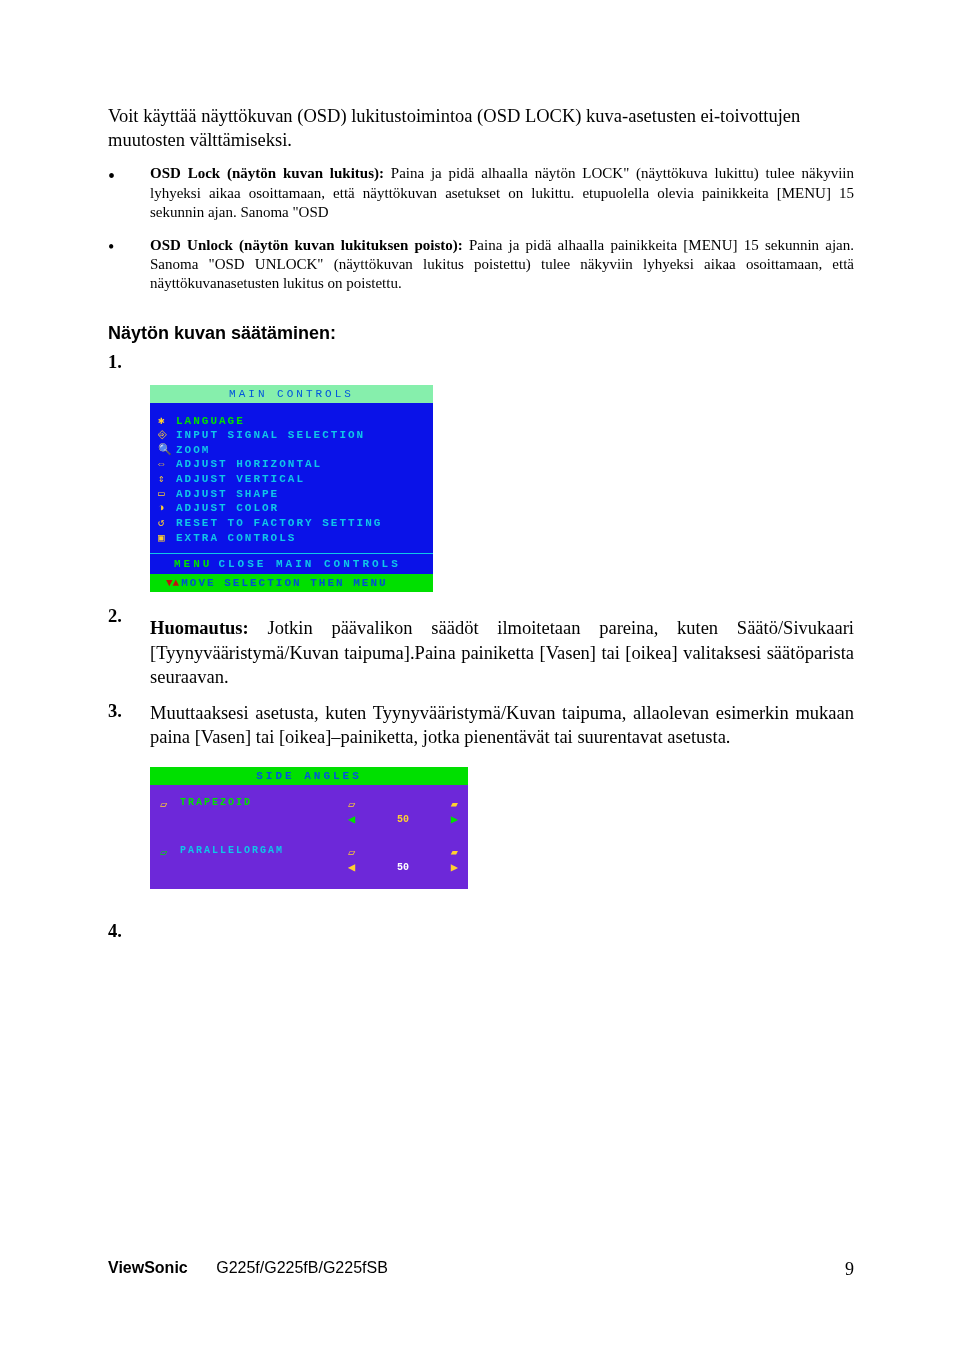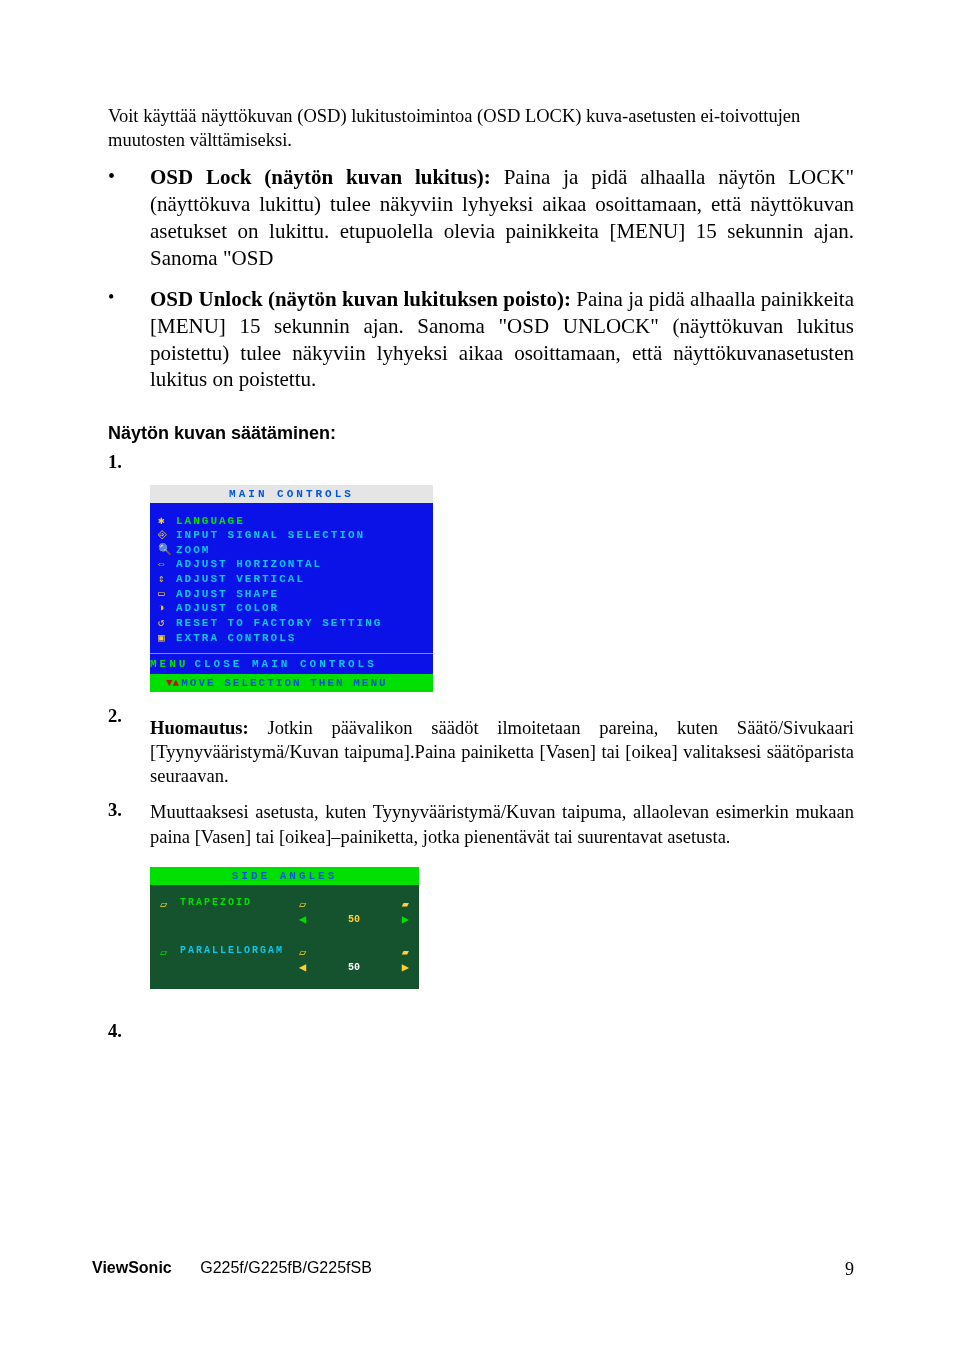--- a/index.html
+++ b/index.html
@@ -38,21 +38,21 @@
   .bullet {
     width: 42px;
     flex: 0 0 42px;
     font-size: 18px;
     padding-top: 1px;
   }
   .bullet.dot {
     font-size: 20px;
   }
   .li-body {
-    font-size: 21px;
+    font-size: 15px;
     line-height: 1.28;
     text-align: justify;
   }
   .li-body .lead {
     font-weight: bold;
   }
   .subhead {
     font-family: Arial, Helvetica, sans-serif;
     font-weight: bold;
     font-size: 18px;
@@ -87,23 +87,23 @@
 
   
   .osd-main {
     width: 283px;
     margin: 6px 0 14px 42px;
     font-family: "Courier New", monospace;
     font-size: 11px;
     letter-spacing: 2px;
   }
   .osd-title {
-    background: #e5e5e5;
+    background: #86efac;
     color: #0055dd;
-    font-weight: bold;
+    font-weight: normal;
     text-align: center;
     padding: 3px 0;
     letter-spacing: 3px;
   }
   .osd-body {
     background: #0a12e8;
     padding: 10px 8px 8px 8px;
   }
   .osd-row {
     display: flex;
@@ -120,21 +120,21 @@
   .osd-label {
     color: #10c6e8;
     font-weight: bold;
   }
   .osd-body .osd-row:first-child .osd-label {
     color: #00e000;
   }
   .osd-menu-close {
     background: #0a12e8;
     border-top: 1px solid #10c6e8;
-    padding: 4px 0;
+    padding: 4px 24px;
   }
   .osd-menu-close .m {
     color: #00e000;
     font-weight: bold;
     letter-spacing: 3px;
     margin-right: 6px;
   }
   .osd-menu-close .t {
     color: #10c6e8;
     font-weight: bold;
@@ -148,24 +148,24 @@
     letter-spacing: 2px;
   }
   .osd-hint .arrows {
     color: #c01010;
     letter-spacing: 0;
     margin-right: 2px;
   }
 
   
   .osd-side {
-    width: 269px;
+    width: 318px;
     margin: 18px 0 32px 42px;
     font-family: "Courier New", monospace;
-    background: #14532d;
+    background: #6d28d9;
   }
   .osd-side-title {
     background: #00e000;
     color: #0055dd;
     font-weight: bold;
     text-align: center;
     padding: 3px 0;
     letter-spacing: 3px;
     font-size: 11px;
   }
@@ -230,21 +230,21 @@
     color: #ffd030;
     font-size: 10px;
     font-weight: bold;
     text-align: center;
   }
   .sa-ctrl .val.w { color: #fff; }
 
   .footer {
     position: absolute;
     bottom: 70px;
-    left: 92px;
+    left: 108px;
     right: 100px;
     display: flex;
     justify-content: space-between;
     font-family: Arial, Helvetica, sans-serif;
     font-size: 16px;
     gap: 46px;
   }
   .footer .brand {
     font-weight: bold;
     margin-right: 24px;

